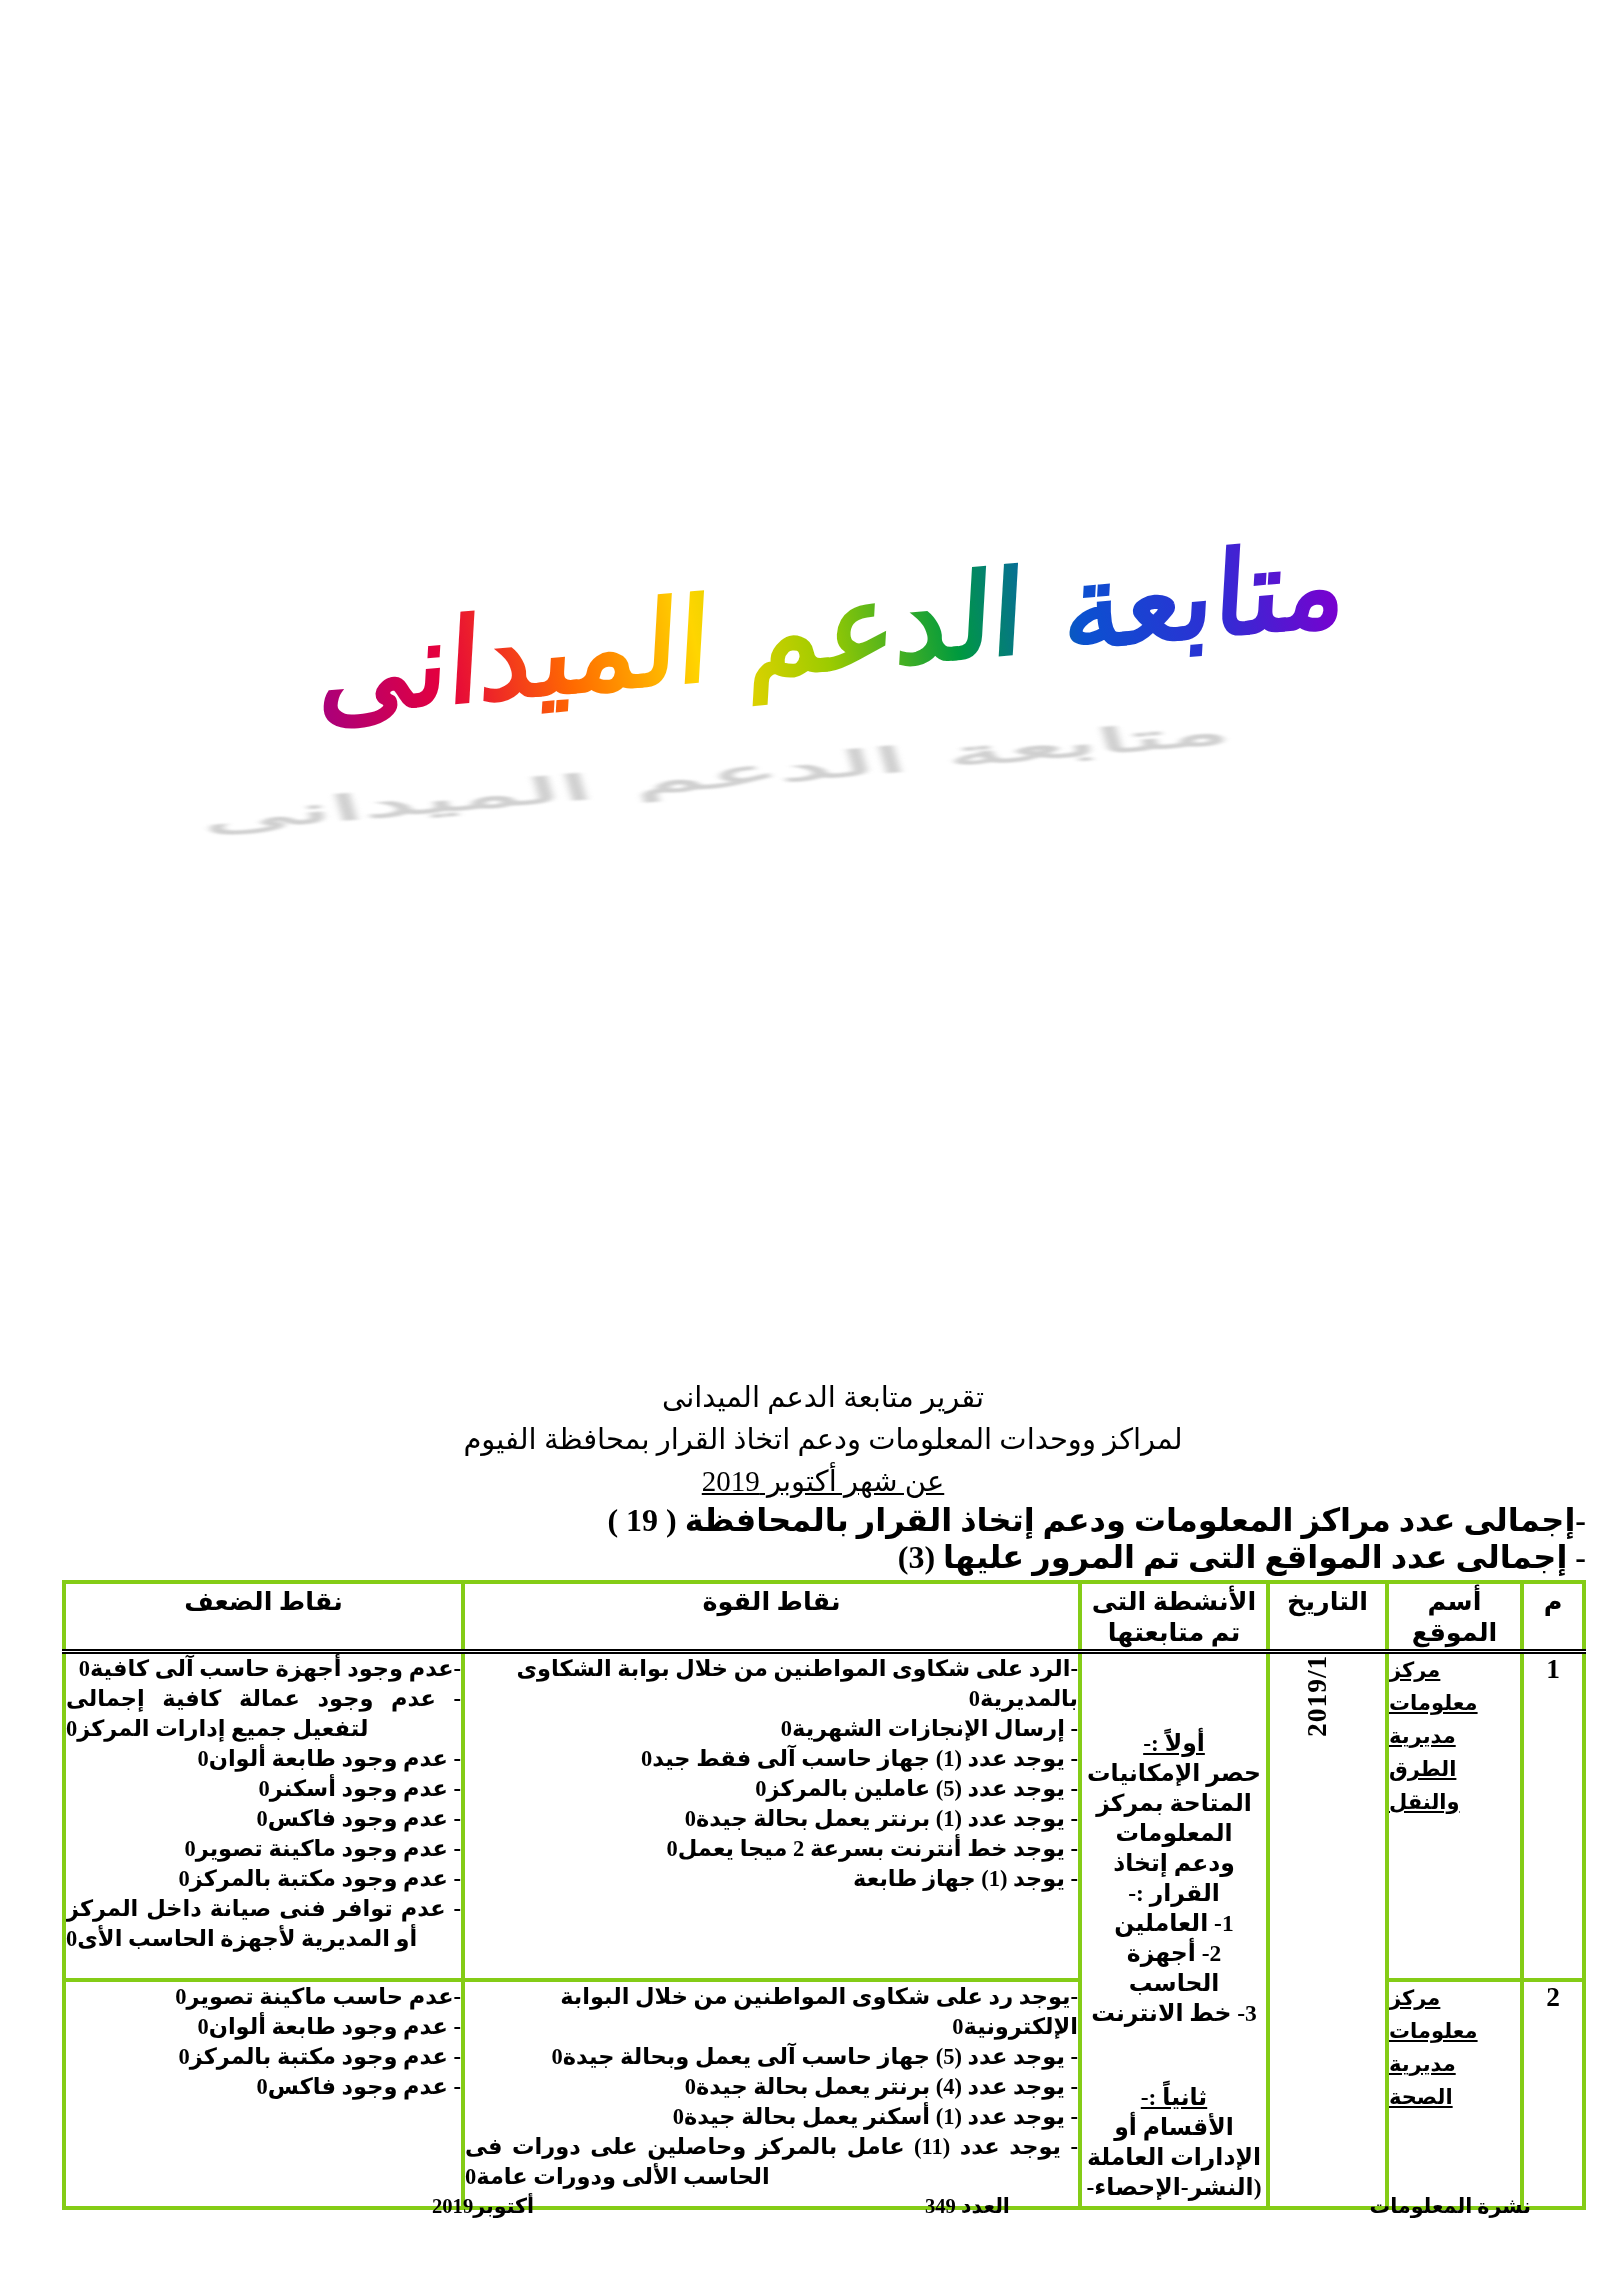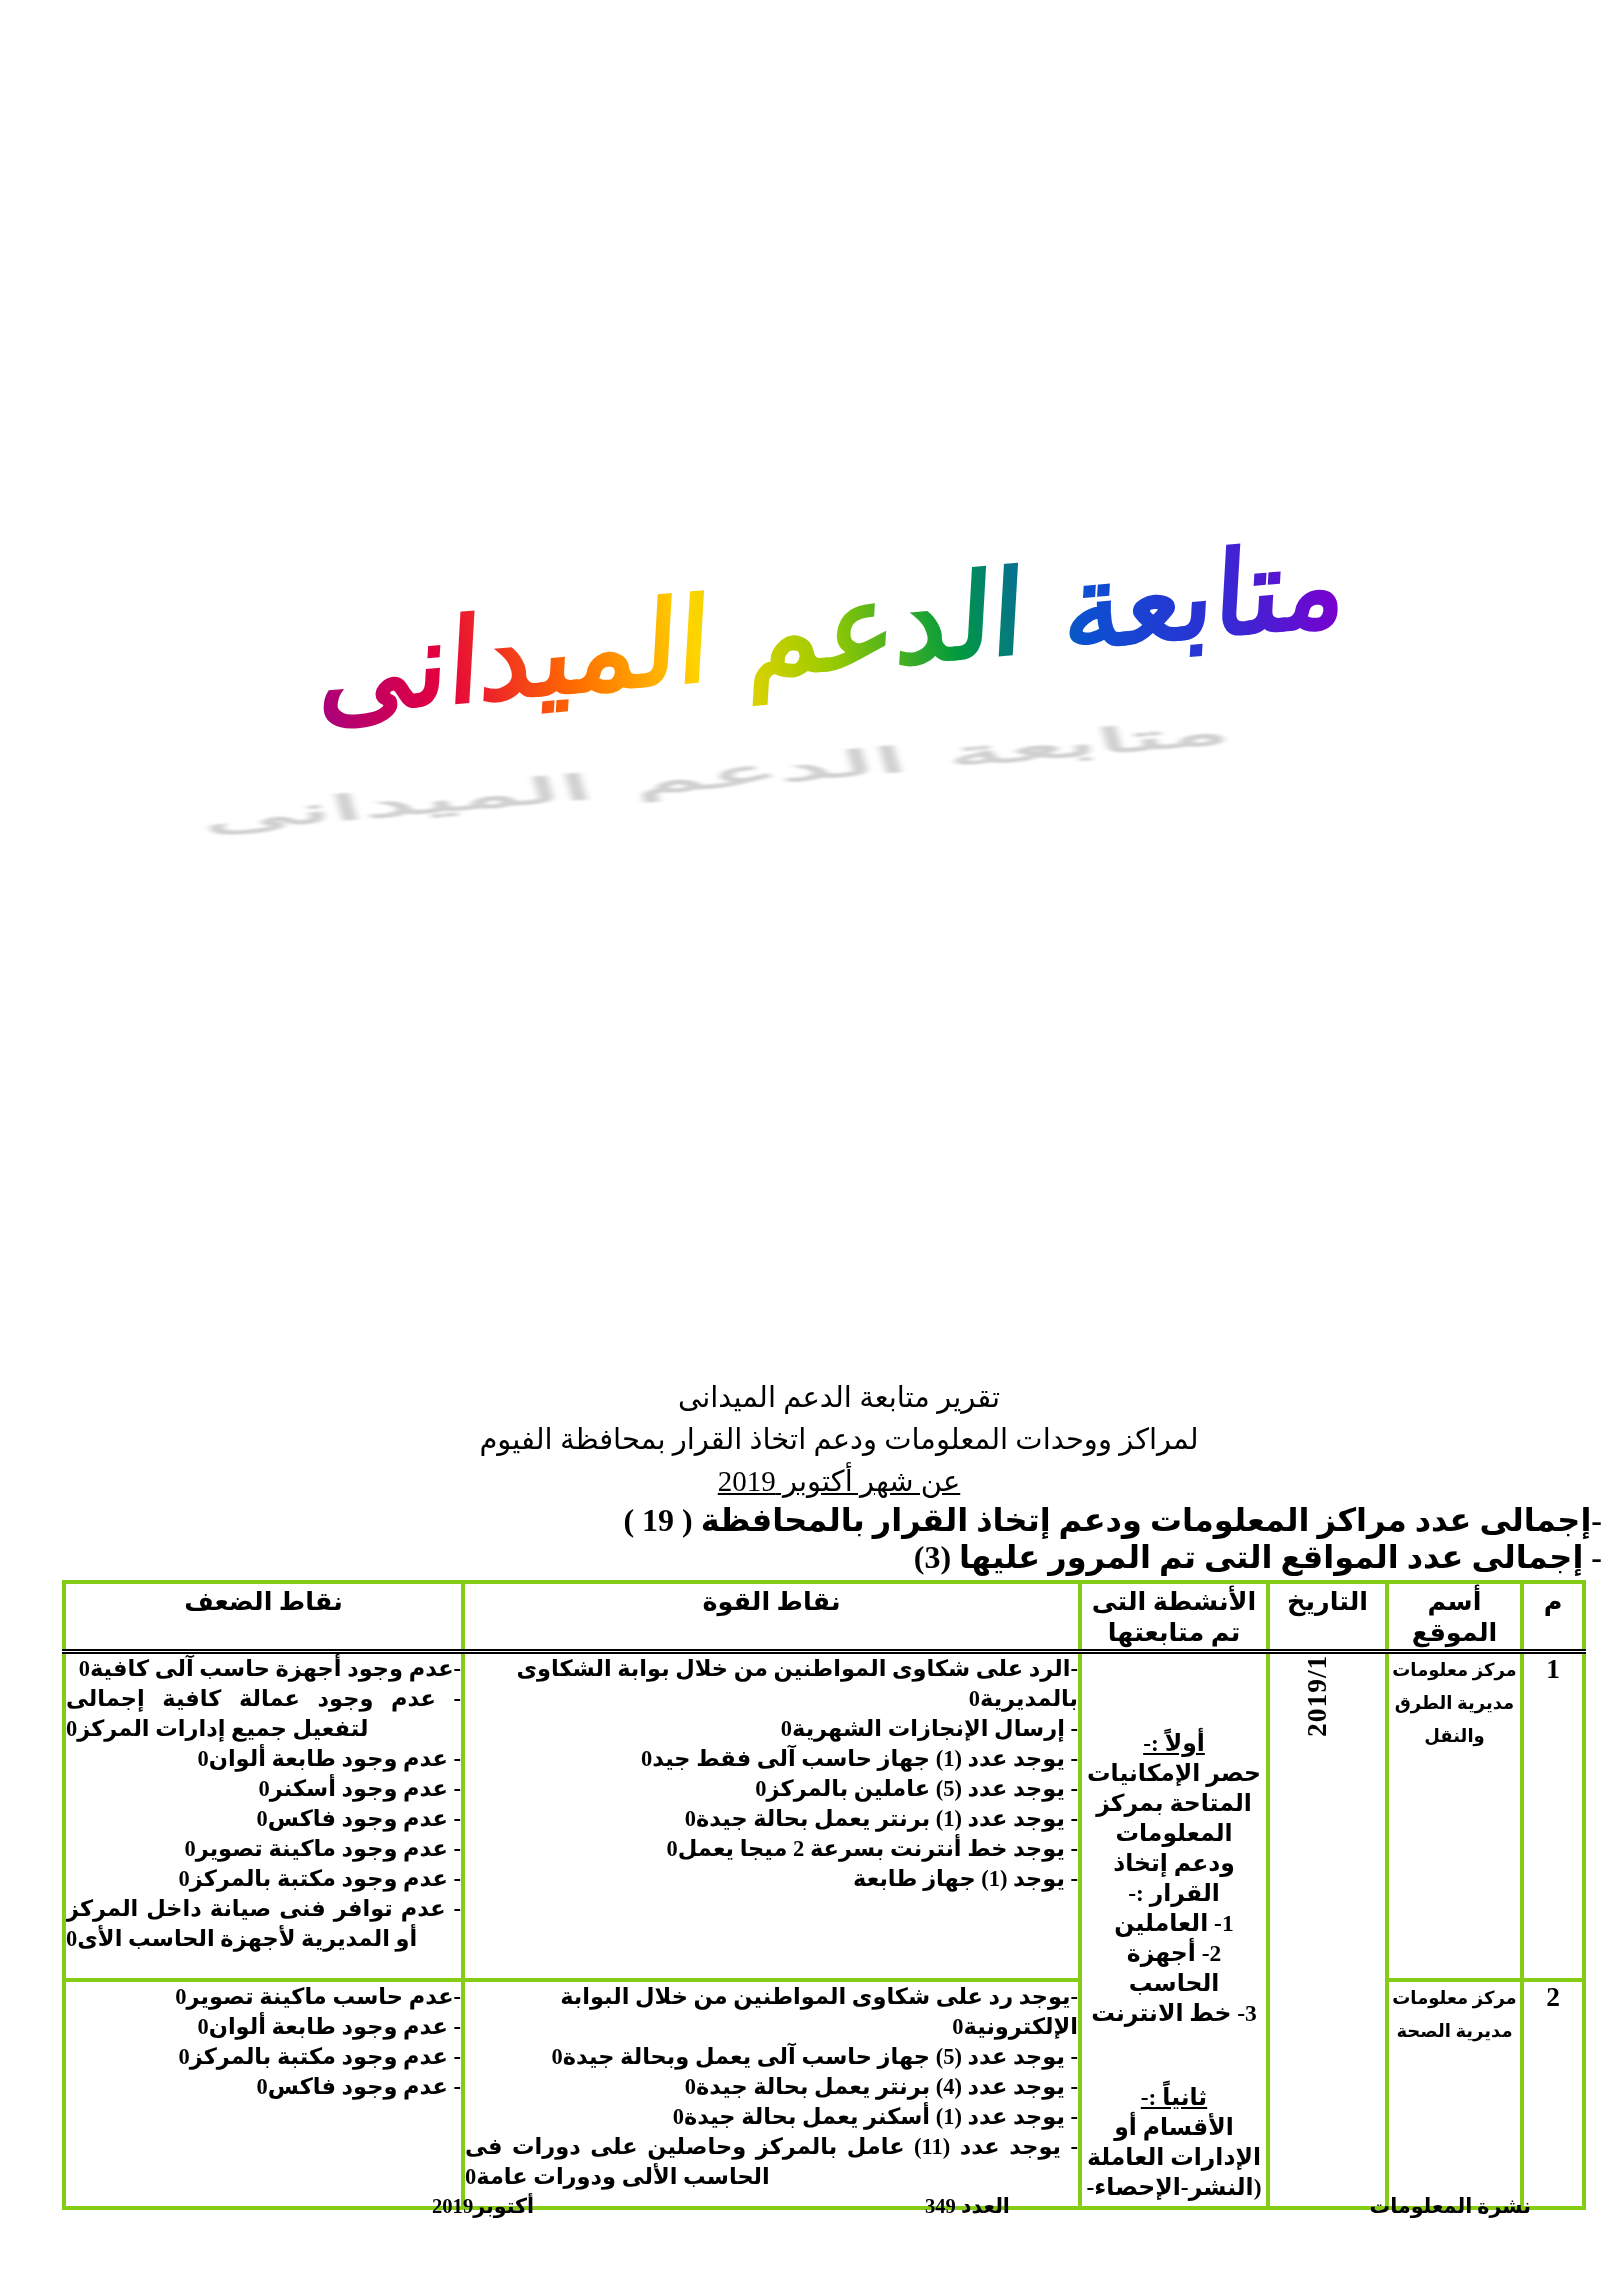--- a/index.html
+++ b/index.html
@@ -21,37 +21,37 @@
     position:absolute;left:0;top:0;width:100%;text-align:center;
     direction:rtl;white-space:nowrap;
     font-family:"DejaVu Sans",sans-serif;font-weight:bold;font-style:italic;
     font-size:116px;letter-spacing:-2px;line-height:1.6;
     color:#c4c4c4;opacity:.8;filter:blur(3.9px);
     transform:translate(-118px,147px) rotate(-5deg) skewX(46deg) scaleY(.30);
     z-index:0;
   }
   .wordart-top{position:relative;z-index:1;}
   
-  .intro{position:absolute;left:76px;top:1376px;width:1526px;}
+  .intro{position:absolute;left:60px;top:1376px;width:1526px;}
   .intro .c-line{font-size:29px;line-height:42px;text-align:center;direction:rtl;font-weight:normal;}
   .intro .underline{text-decoration:underline;}
   .intro .b-line{font-size:32px;line-height:37px;text-align:right;direction:rtl;font-weight:bold;}
   
   table.main{
     position:absolute;left:62px;top:1580px;width:1519px;
     border-collapse:collapse;table-layout:fixed;direction:rtl;
   }
   table.main th,table.main td{border:4px solid #84cc16;padding:0;vertical-align:top;overflow:hidden;}
   table.main th{
     font-size:25.5px;font-weight:bold;text-align:center;padding-top:2px;
     border-bottom:5.9px double #000;height:63px;line-height:31px;
   }
   tr.r1{height:308px;} tr.r2{height:204px;}
   td.num-cell{font-size:27.4px;font-weight:bold;text-align:center;padding-top:5.9px;}
-  td.site-cell{font-size:18px;font-weight:bold;text-align:center;padding-top:7.8px;line-height:33px;}
+  td.site-cell{font-size:21px;font-weight:bold;text-align:left;padding-top:7.8px;line-height:33px;text-decoration:underline;}
   td.date-cell{vertical-align:middle;text-align:center;}
   .date-rot{display:inline-block;transform:rotate(-90deg);font-size:27.4px;font-weight:bold;letter-spacing:1px;white-space:nowrap;}
   td.act-cell{vertical-align:top;}
   .act-list{padding:74px 3.9px 3.9px 3.9px;text-align:center;direction:rtl;font-weight:bold;font-size:23.5px;line-height:30px;}
   .act-list .item.u{text-decoration:underline;}
   .act-list .item.blank{height:54px;}
   td.txt-cell{padding:5.9px 7.8px 3.9px 7.8px;}
   .s-item{font-size:22.5px;line-height:30px;direction:rtl;text-align:right;font-weight:bold;}
   .s-item.just{text-align:justify;text-align-last:left;}
   

